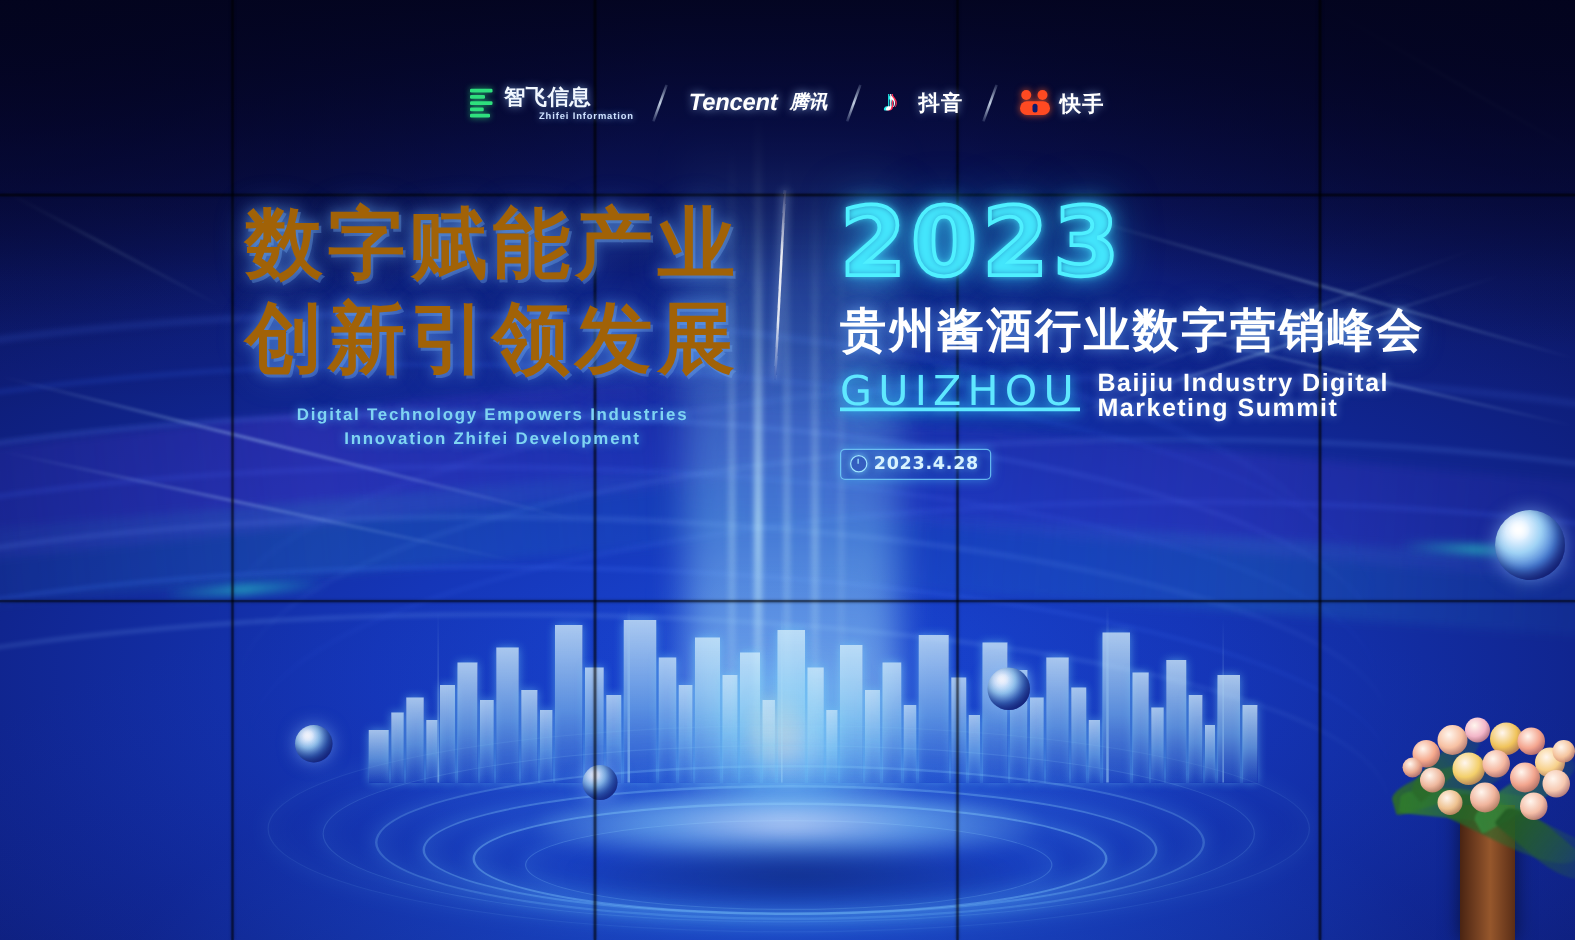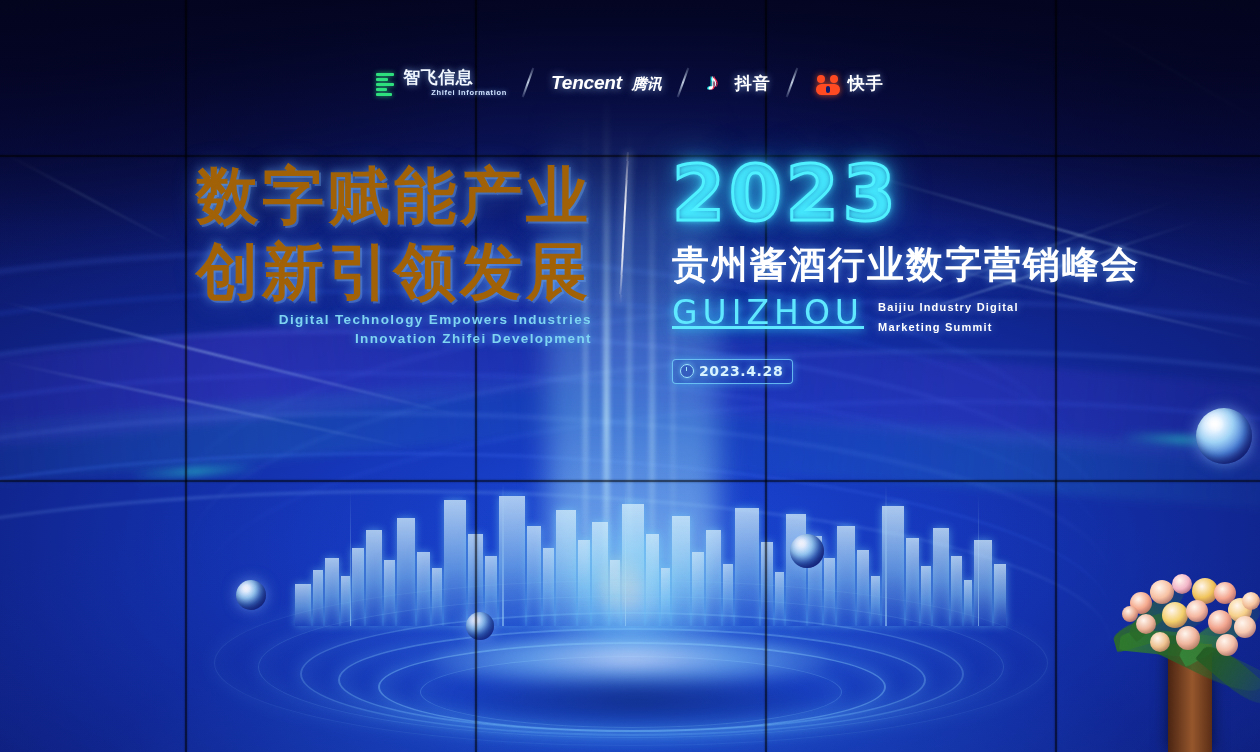--- a/index.html
+++ b/index.html
@@ -99,21 +99,21 @@
   .seam-v{position:absolute;top:0;bottom:0;width:2px;background:rgba(0,0,0,.58);box-shadow:0 0 2px rgba(0,0,0,.5);}
   .seam-h{position:absolute;left:0;right:0;height:2px;background:rgba(0,0,0,.55);box-shadow:0 0 2px rgba(0,0,0,.45);}
 
   
   #logo-bar{
     position:absolute;left:0;right:0;top:68px;
     display:flex;align-items:center;justify-content:center;
     gap:0px;
     z-index:9;
   }
-  .logo-unit{display:flex;align-items:flex-end;gap:7px;}
+  .logo-unit{display:flex;align-items:flex-start;gap:7px;}
   .slash{
     display:inline-block;width:26px;height:30px;
     position:relative;margin:0 9px;
   }
   .slash::before{
     content:"";position:absolute;left:11px;top:-1px;
     width:2px;height:31px;
     background:linear-gradient(to bottom,rgba(200,225,255,.15),rgba(225,240,255,.85),rgba(200,225,255,.15));
     transform:rotate(20deg);
   }
@@ -151,21 +151,21 @@
 
   
   #headline{position:absolute;left:196px;top:158px;z-index:10;}
   .cn-line{
     font-size:62px;line-height:76px;
     font-weight:700;color:#a16207;letter-spacing:4px;
     text-shadow:0 0 10px rgba(120,190,255,.55),0 0 26px rgba(80,150,255,.45),2px 2px 0 rgba(120,170,230,.35);
     white-space:nowrap;
   }
   #en-sub{
-    margin-top:0;text-align:right;
+    margin-top:12px;text-align:center;
     font-size:13.5px;line-height:19px;font-weight:600;
     color:#7fd4f2;letter-spacing:1.4px;
     text-shadow:0 0 8px rgba(80,200,255,.75);
     white-space:nowrap;
   }
 
   
   #title-divider{
     position:absolute;left:623px;top:152px;
     width:2px;height:152px;
@@ -197,21 +197,21 @@
   #row-guizhou{display:flex;align-items:flex-start;gap:14px;margin-top:8px;}
   #guizhou{
     font-size:33px;line-height:34px;font-weight:400;
     color:#5fe8ff;letter-spacing:5px;
     text-shadow:0 0 9px rgba(60,220,255,.9),0 0 22px rgba(40,180,255,.6);
     font-family:"DejaVu Sans","Liberation Sans",sans-serif;
     text-decoration:underline;
   }
   #en-right{
     margin-top:1px;
-    font-size:11px;line-height:20px;font-weight:700;
+    font-size:20px;line-height:20px;font-weight:700;
     color:#ffffff;letter-spacing:1.2px;
     text-shadow:0 0 8px rgba(140,200,255,.7);
     white-space:nowrap;
   }
   #date-badge{
     margin-top:22px;
     display:inline-flex;align-items:center;gap:5px;
     padding:3px 9px 4px 7px;
     border:1.5px solid rgba(120,215,255,.8);
     border-radius:4px;

